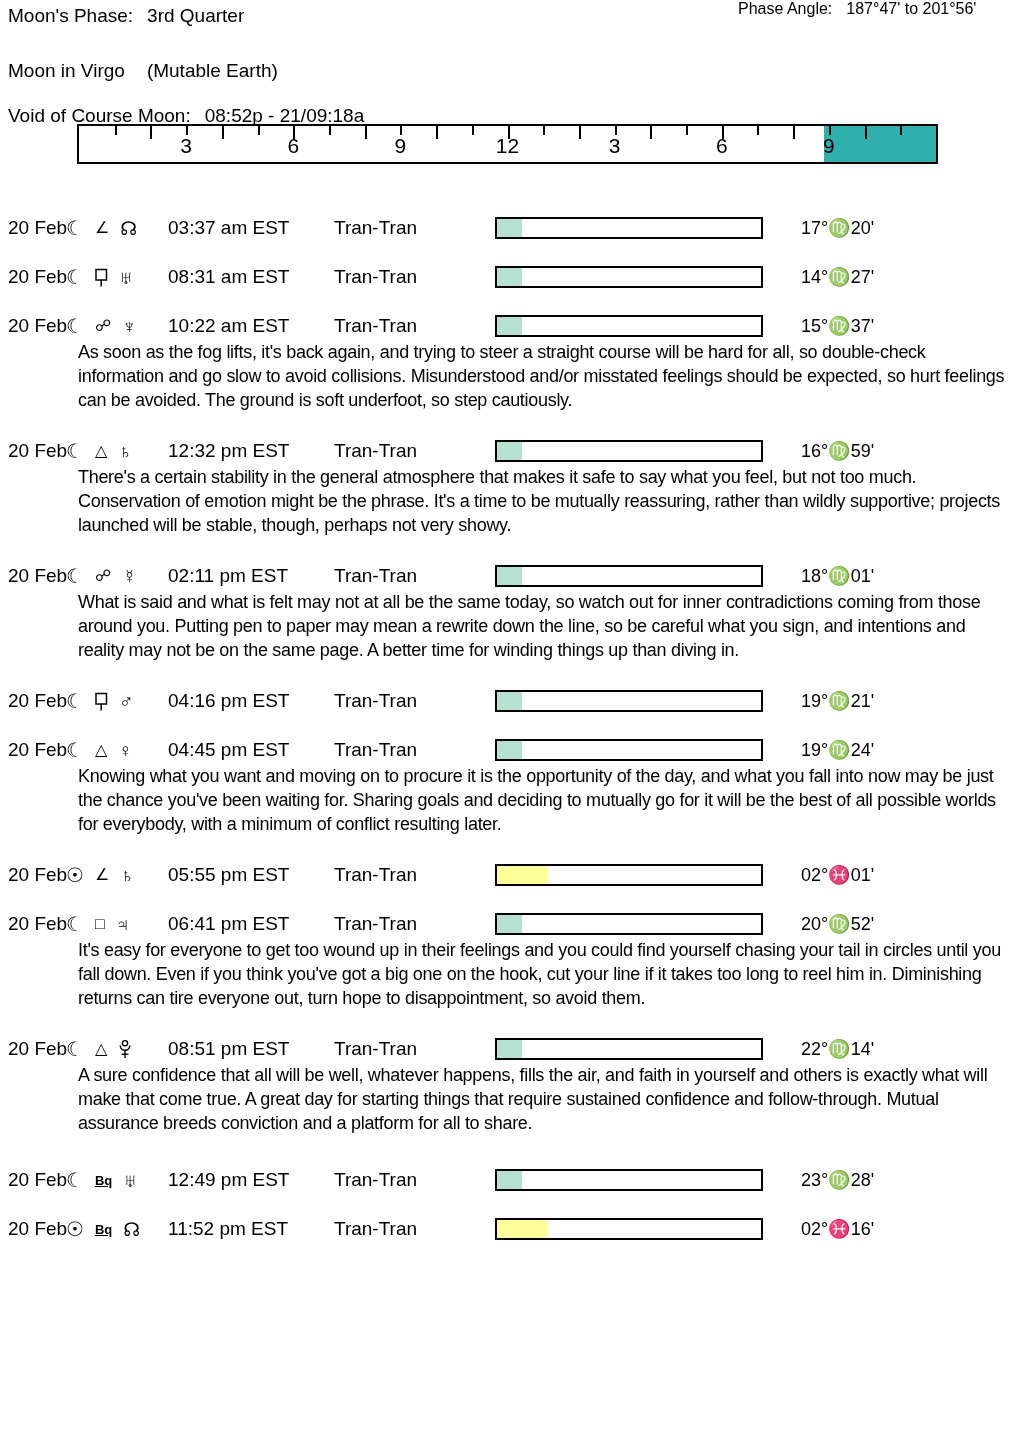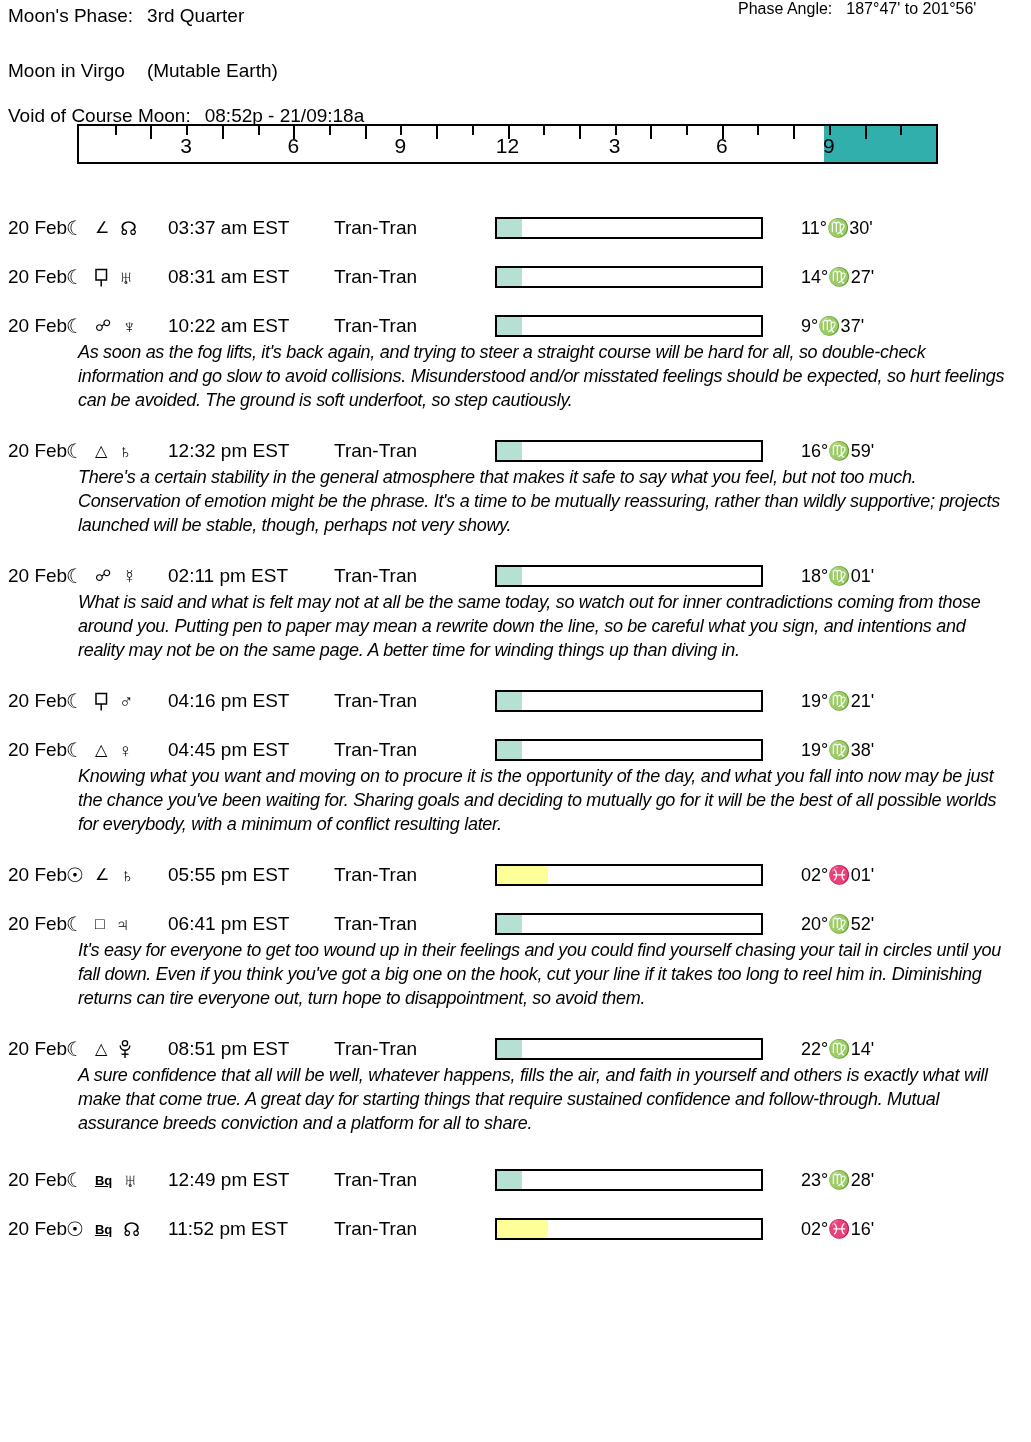--- a/index.html
+++ b/index.html
@@ -46,21 +46,21 @@
   .cell-bar { position:relative; }
   .orb-bar {
     width:268px; height:22px; border:2px solid #000; box-sizing:border-box;
     background:#fff; position:relative;
   }
   .orb-fill { position:absolute; left:0; top:0; bottom:0; }
   .cell-pos { padding-left:38px; font-size:18px; white-space:nowrap; }
 
   .interp {
     margin:0 0 27px 70px; width:930px;
-    font-size:18px; line-height:24px; letter-spacing:-0.3px;font-style:italic;
+    font-size:18px; line-height:24px; letter-spacing:-0.3px;
   }
   .interp.wide-gap { margin-bottom:33px; }
 </style>
 </head>
 <body>
 
 <div class="hline" style="top:5px"><span>Moon's Phase:</span><span class="lbl-gap"></span><span>3rd Quarter</span></div>
 
 <div id="phase-angle"><span>Phase Angle:</span><span class="lbl-gap"></span><span>187°47' to 201°56'</span></div>
 
@@ -115,21 +115,21 @@
           <span class="sym asp">∠</span>
           <span class="sym planet">☊</span>
         </div>
         <div class="cell-time">03:37 am EST</div>
         <div class="cell-type">Tran-Tran</div>
         <div class="cell-bar">
           <div class="orb-bar">
             <div class="orb-fill" style="width: 9.5%; background: rgb(183, 224, 213);"></div>
           </div>
         </div>
-        <div class="cell-pos">11°♍30'</div>
+        <div class="cell-pos">17°♍20'</div>
       </div>
       <div class="arow">
         <div class="cell-date">20 Feb</div>
         <div class="cell-syms">
           <span class="sym body">☾</span>
           <span class="sym asp">
             <svg viewBox="0 0 13 19" width="13" height="19">
               <rect x="1" y="1.5" width="10.5" height="10.5" fill="none" stroke="#000" stroke-width="1.5"></rect>
               <line x1="6.2" y1="12" x2="6.2" y2="18.5" stroke="#000" stroke-width="1.5"></line>
             </svg>
@@ -152,21 +152,21 @@
           <span class="sym asp">☍</span>
           <span class="sym planet">♆</span>
         </div>
         <div class="cell-time">10:22 am EST</div>
         <div class="cell-type">Tran-Tran</div>
         <div class="cell-bar">
           <div class="orb-bar">
             <div class="orb-fill" style="width: 9.5%; background: rgb(183, 224, 213);"></div>
           </div>
         </div>
-        <div class="cell-pos">9°♍37'</div>
+        <div class="cell-pos">15°♍37'</div>
       </div>
       <div class="interp">As soon as the fog lifts, it's back again, and trying to steer a straight course will be hard for all, so double-check information and go slow to avoid collisions. Misunderstood and/or misstated feelings should be expected, so hurt feelings can be avoided. The ground is soft underfoot, so step cautiously.</div>
       <div class="arow has-text">
         <div class="cell-date">20 Feb</div>
         <div class="cell-syms">
           <span class="sym body">☾</span>
           <span class="sym asp">△</span>
           <span class="sym planet">♄</span>
         </div>
         <div class="cell-time">12:32 pm EST</div>
@@ -224,21 +224,21 @@
           <span class="sym asp">△</span>
           <span class="sym planet">♀</span>
         </div>
         <div class="cell-time">04:45 pm EST</div>
         <div class="cell-type">Tran-Tran</div>
         <div class="cell-bar">
           <div class="orb-bar">
             <div class="orb-fill" style="width: 9.5%; background: rgb(183, 224, 213);"></div>
           </div>
         </div>
-        <div class="cell-pos">19°♍38'</div>
+        <div class="cell-pos">19°♍24'</div>
       </div>
       <div class="interp">Knowing what you want and moving on to procure it is the opportunity of the day, and what you fall into now may be just the chance you've been waiting for. Sharing goals and deciding to mutually go for it will be the best of all possible worlds for everybody, with a minimum of conflict resulting later.</div>
       <div class="arow">
         <div class="cell-date">20 Feb</div>
         <div class="cell-syms">
           <span class="sym body">☉</span>
           <span class="sym asp">∠</span>
           <span class="sym planet">♄</span>
         </div>
         <div class="cell-time">05:55 pm EST</div>

